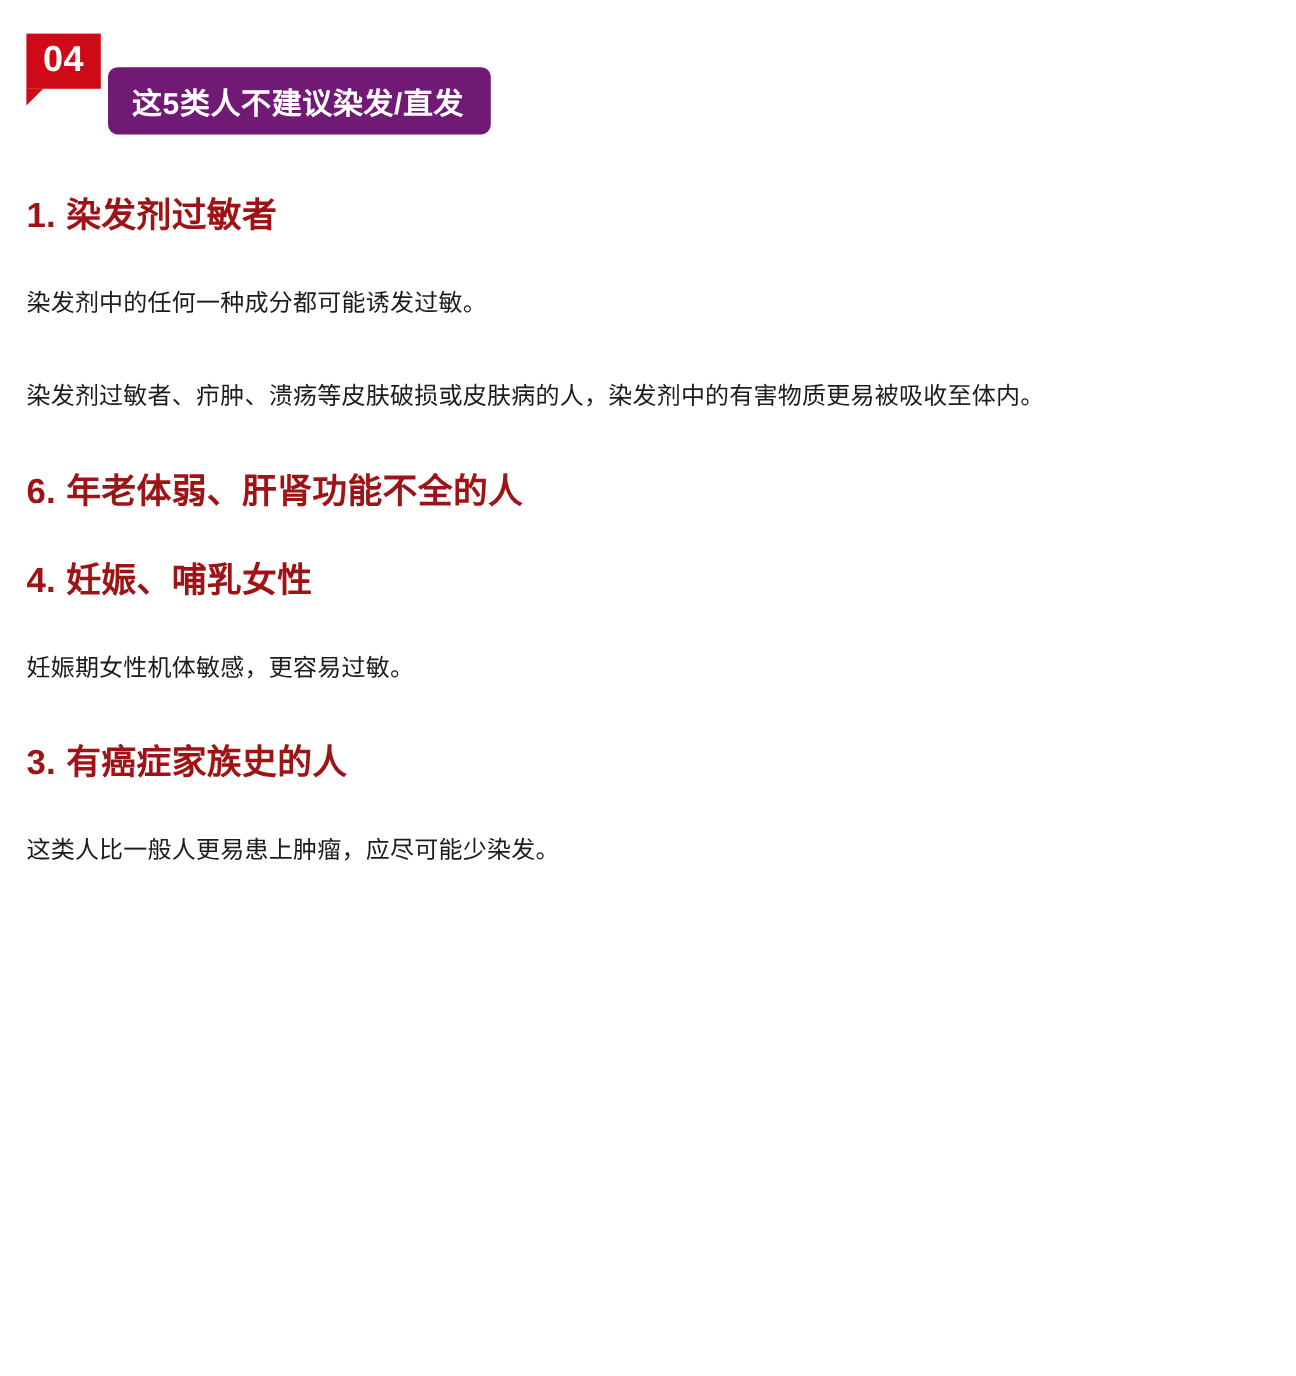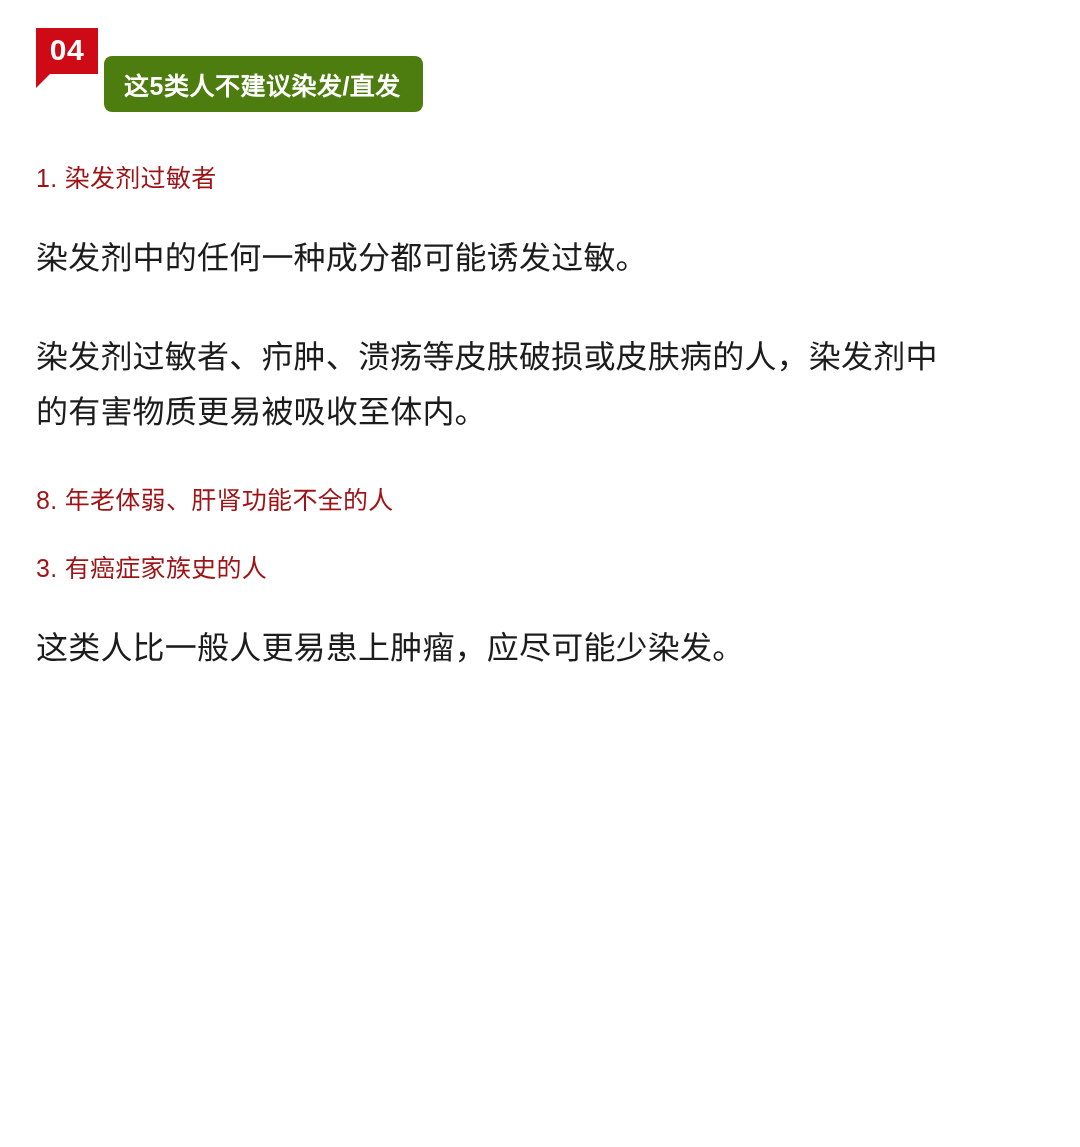--- a/index.html
+++ b/index.html
@@ -12,21 +12,21 @@
     min-height: 1147px;
     font-family: "Liberation Sans", "DejaVu Sans", sans-serif;
     color: #222222;
     -webkit-font-smoothing: antialiased;
   }
   .page {
     position: relative;
     width: 1080px;
     min-height: 1147px;
     box-sizing: border-box;
-    padding: 0 36px;
+    padding: 0 22px;
   }
 
   
   .header-block {
     position: relative;
     padding-top: 28px;
     height: 106px;
     box-sizing: border-box;
   }
   .badge {
@@ -52,21 +52,21 @@
     height: 0;
     border-left: 14px solid #cf0a17;
     border-bottom: 14px solid transparent;
     z-index: 3;
   }
   .title-bar {
     position: absolute;
     left: 68px;
     top: 56px;
     height: 56px;
-    background: #4d7c0f;
+    background: #701a75;
     border-radius: 8px;
     display: flex;
     align-items: center;
     padding: 0 22px 0 20px;
     box-sizing: border-box;
   }
   .title-bar-text {
     color: #ffffff;
     font-size: 25px;
     font-weight: bold;
@@ -76,29 +76,29 @@
 
   
   .content {
     padding-top: 56px;
   }
   .section {
     margin-bottom: 0;
   }
   .sec-head {
     color: #9e1316;
-    font-size: 25px;
-    font-weight: normal;
+    font-size: 29px;
+    font-weight: bold;
     line-height: 1.3;
     margin: 0 0 36px 0;
     letter-spacing: 0.3px;
   }
   .sec-body {
     color: #1c1c1c;
-    font-size: 32px;
+    font-size: 20px;
     line-height: 1.72;
     margin: 0 0 44px 0;
     max-width: 930px;
     letter-spacing: 0.2px;
   }
   .sec-body.last {
     margin-bottom: 0;
   }
 </style>
 </head>
@@ -119,23 +119,27 @@
     <div class="section">
       <h2 class="sec-head">1. 染发剂过敏者</h2>
       <p class="sec-body">染发剂中的任何一种成分都可能诱发过敏。</p>
     </div>
 
     <div class="section">
       <p class="sec-body">染发剂过敏者、疖肿、溃疡等皮肤破损或皮肤病的人，染发剂中的有害物质更易被吸收至体内。</p>
     </div>
 
     <div class="section">
-      <h2 class="sec-head">8. 年老体弱、肝肾功能不全的人</h2>
+      <h2 class="sec-head">6. 年老体弱、肝肾功能不全的人</h2>
     </div>
 
+    <div class="section">
+      <h2 class="sec-head">4. 妊娠、哺乳女性</h2>
+      <p class="sec-body">妊娠期女性机体敏感，更容易过敏。</p>
+    </div>
 
     <div class="section">
       <h2 class="sec-head">3. 有癌症家族史的人</h2>
       <p class="sec-body last">这类人比一般人更易患上肿瘤，应尽可能少染发。</p>
     </div>
 
   </div>
 </div>
 
 </body></html>

